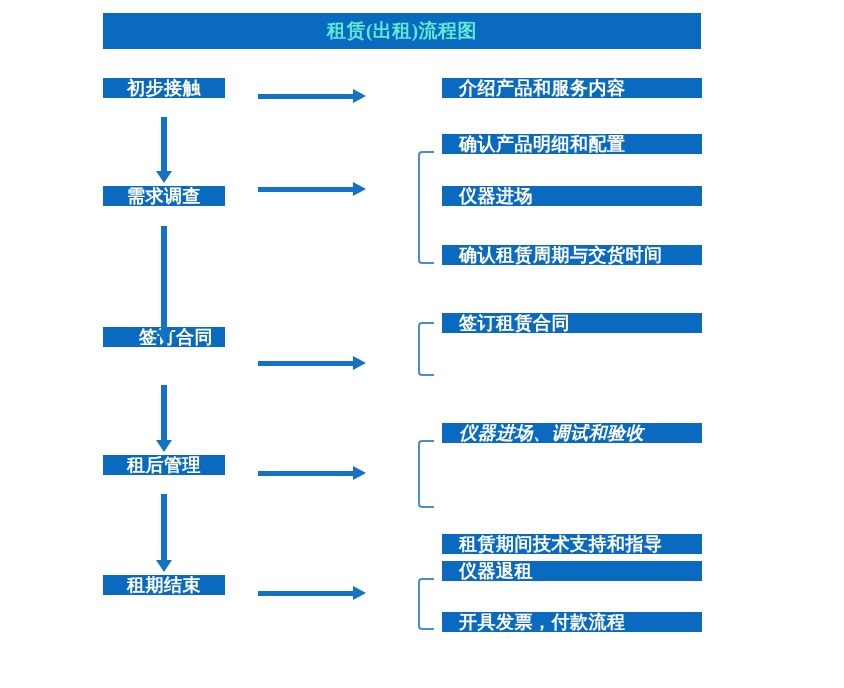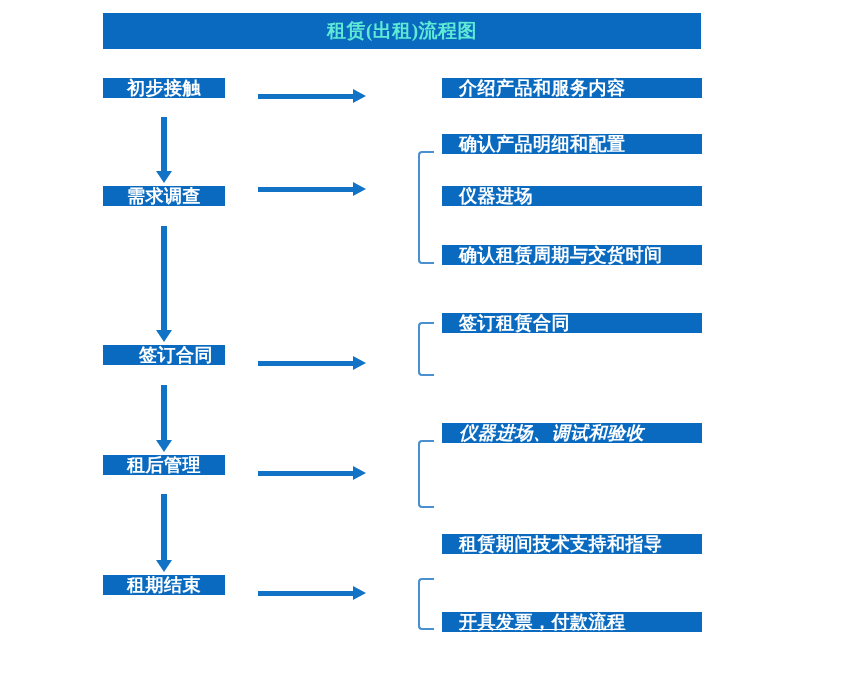--- a/index.html
+++ b/index.html
@@ -113,21 +113,21 @@
 </style>
 </head>
 <body>
 
 <div id="canvas">
 
   <div class="title-bar">租赁(出租)流程图</div>
 
   <div class="node-box node-left" style="top:78px;">初步接触</div>
   <div class="node-box node-left" style="top:186px;">需求调查</div>
-  <div class="node-box node-left" style="top:345px;padding-left:24px;">签订合同</div>
+  <div class="node-box node-left" style="top:327px;padding-left:24px;">签订合同</div>
   <div class="node-box node-left" style="top:455px;">租后管理</div>
   <div class="node-box node-left" style="top:575px;">租期结束</div>
 
   <div class="v-arrow" style="left:156px; top:117px; height:66px;">
     <div class="stem" style="height:54px;"></div>
     <div class="head" style="top:54px;"></div>
   </div>
   <div class="v-arrow" style="left:156px; top:226px; height:116px;">
     <div class="stem" style="height:104px;"></div>
     <div class="head" style="top:104px;"></div>
@@ -167,15 +167,16 @@
   <div class="bracket" style="left:418px; top:440px; height:68px;"></div>
   <div class="bracket" style="left:418px; top:578px; height:52px;"></div>
 
   <div class="node-box node-right" style="top:78px;">介绍产品和服务内容</div>
   <div class="node-box node-right" style="top:134px;">确认产品明细和配置</div>
   <div class="node-box node-right" style="top:186px;">仪器进场</div>
   <div class="node-box node-right" style="top:245px;">确认租赁周期与交货时间</div>
   <div class="node-box node-right" style="top:313px;">签订租赁合同</div>
   <div class="node-box node-right" style="top:423px;font-style:italic;">仪器进场、调试和验收</div>
   <div class="node-box node-right" style="top:490px;margin-top:44px;">租赁期间技术支持和指导</div>
-  <div class="node-box node-right" style="top:612px;text-decoration:underline;">开具发票，付款流程</div>
+  <div class="node-box node-right" style="top:561px;">仪器退租</div>
+  <div class="node-box node-right" style="top:612px;">开具发票，付款流程</div>
 
 </div>
 
 </body></html>

